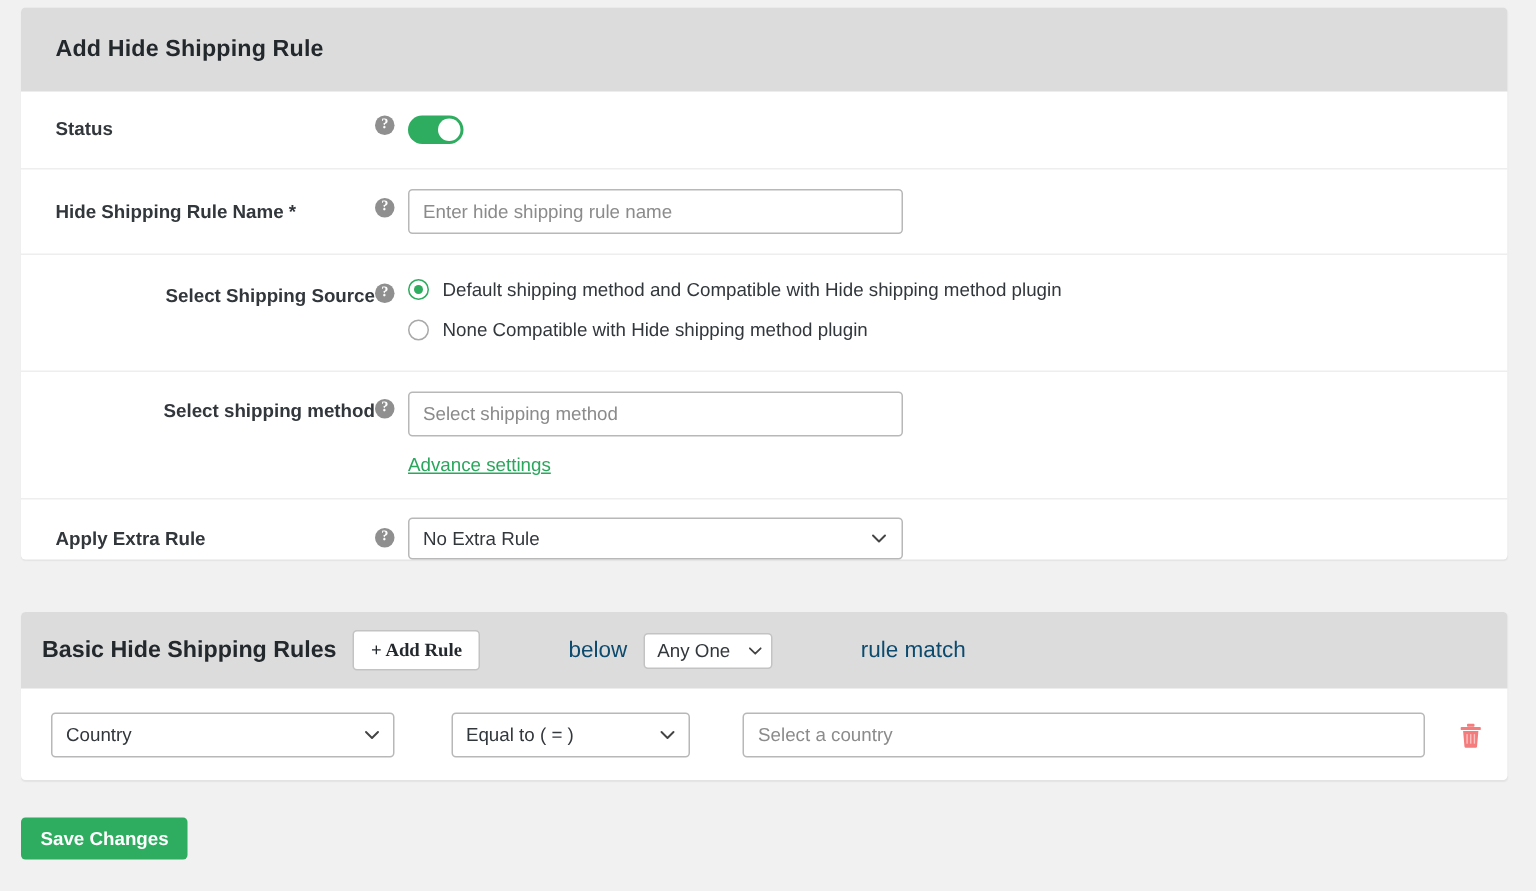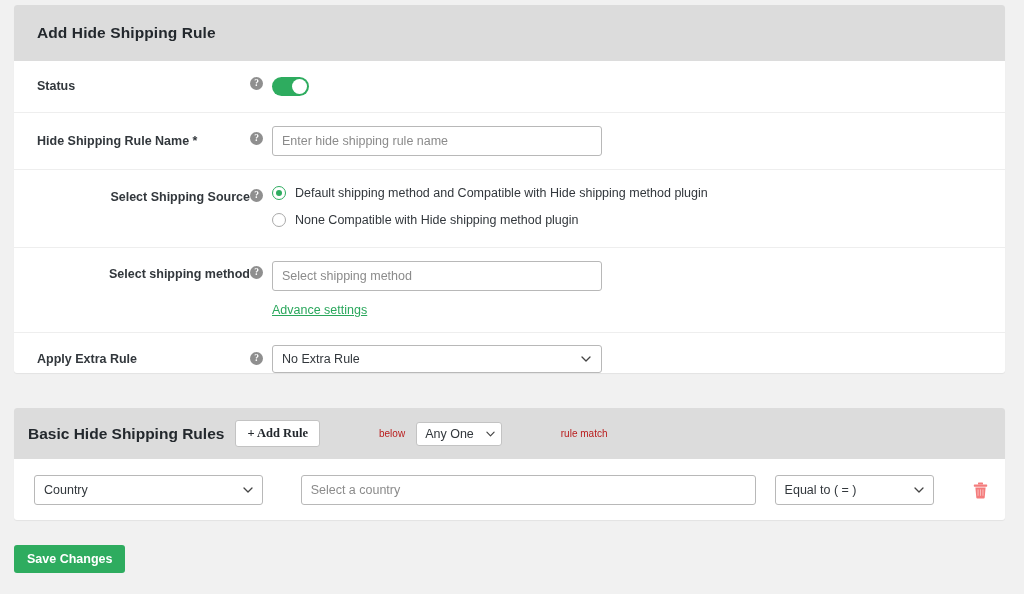--- a/index.html
+++ b/index.html
@@ -207,21 +207,21 @@
     border: 1px solid #c3c3c3;
     border-radius: 3px;
     font-family: Liberation Serif, serif;
     font-size: 12.5px;
     font-weight: bold;
     color: #23282d;
     padding: 5px 11px;
     cursor: pointer;
     line-height: 1.2;
   }
-  .rules-word { font-size: 10px; color: #b91c1c; padding-left: 48px; }
+  .rules-word { font-size: 15px; color: #0c4a6e; padding-left: 48px; }
   .mini-select {
     background: #ffffff;
     border: 1px solid #c3c3c3;
     border-radius: 3px;
     font-size: 12.5px;
     color: #32373c;
     padding: 4px 27px 4px 8px;
     position: relative;
     cursor: pointer;
     display: inline-flex;
@@ -371,29 +371,29 @@
     <div class="rule-body">
       <div class="rule-row">
 
         <div class="rule-select w-attr">
           <span>Country</span>
           <svg class="caret" viewBox="0 0 10 10">
             <path d="M1 3 L5 7 L9 3" fill="none" stroke="#444" stroke-width="1.3" stroke-linecap="round" stroke-linejoin="round"></path>
           </svg>
         </div>
 
-        <div class="rule-select w-val">
-          <span class="ph">Select a country</span>
-        </div>
-
         <div class="rule-select w-op">
           <span>Equal to ( = )</span>
           <svg class="caret" viewBox="0 0 10 10">
             <path d="M1 3 L5 7 L9 3" fill="none" stroke="#444" stroke-width="1.3" stroke-linecap="round" stroke-linejoin="round"></path>
           </svg>
+        </div>
+
+        <div class="rule-select w-val">
+          <span class="ph">Select a country</span>
         </div>
 
         <button class="trash-btn">
           <svg width="15" height="17" viewBox="0 0 15 17">
             <rect x="5" y="0.5" width="5" height="2" rx="0.6" fill="#f47c7c"></rect>
             <rect x="0.8" y="2.6" width="13.4" height="2.1" rx="0.6" fill="#f47c7c"></rect>
             <path d="M2.4 5.4 h10.2 l-0.9 10.2 a1 1 0 0 1 -1 0.9 h-6.4 a1 1 0 0 1 -1 -0.9 z" fill="#f47c7c"></path>
             <rect x="4.6" y="7.4" width="0.9" height="6.4" fill="#ffffff" opacity="0.55"></rect>
             <rect x="7.05" y="7.4" width="0.9" height="6.4" fill="#ffffff" opacity="0.55"></rect>
             <rect x="9.5" y="7.4" width="0.9" height="6.4" fill="#ffffff" opacity="0.55"></rect>

